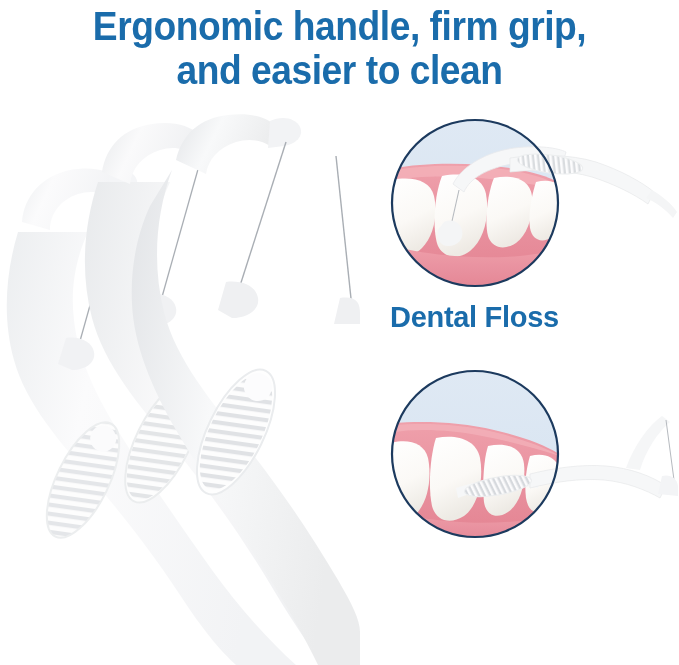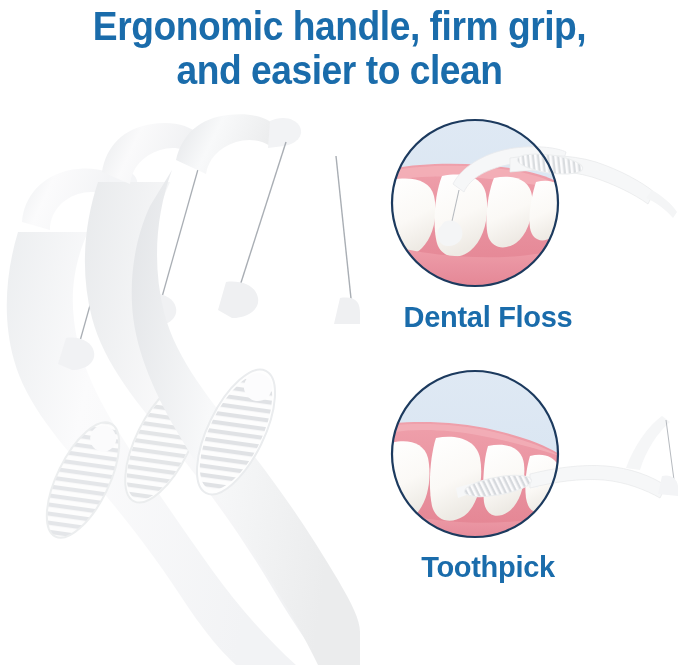--- a/index.html
+++ b/index.html
@@ -26,21 +26,20 @@
   }
   .heading .ln{display:block;white-space:nowrap;}
 
   
   .caption{
     position:absolute;
     color:#1a6cab;
     font-weight:bold;
     font-size:29px;
     line-height:30px;
-    text-align:center;
     letter-spacing:-0.3px;
     white-space:nowrap;
   }
   #cap-floss{left:390px;top:302px;width:196px;}
   #cap-pick{left:390px;top:552px;width:196px;}
 
   
   .art{position:absolute;}
   #picks-art{left:0;top:112px;width:360px;height:553px;}
   #circle-floss{left:390px;top:118px;width:289px;height:180px;}
@@ -339,15 +338,14 @@
                  C 268 64, 256 82, 250 102 Z" fill="#f5f6f7"></path>
         <line x1="276" y1="52" x2="284" y2="112" stroke="#b6babf" stroke-width="1"></line>
         <path d="M272 108 C 280 106, 287 110, 288 118 L 288 128 L 268 126 Z" fill="#f3f4f6"></path>
       </g>
 
       <circle cx="85" cy="86" r="83" fill="none" stroke="#1c3a5e" stroke-width="2.2"></circle>
     </svg>
   </div>
 
   <div class="caption" id="cap-floss">Dental Floss</div>
-  <div class="caption" id="cap-pick">Toothpick</div>
 
 </div>
 
 </body></html>

